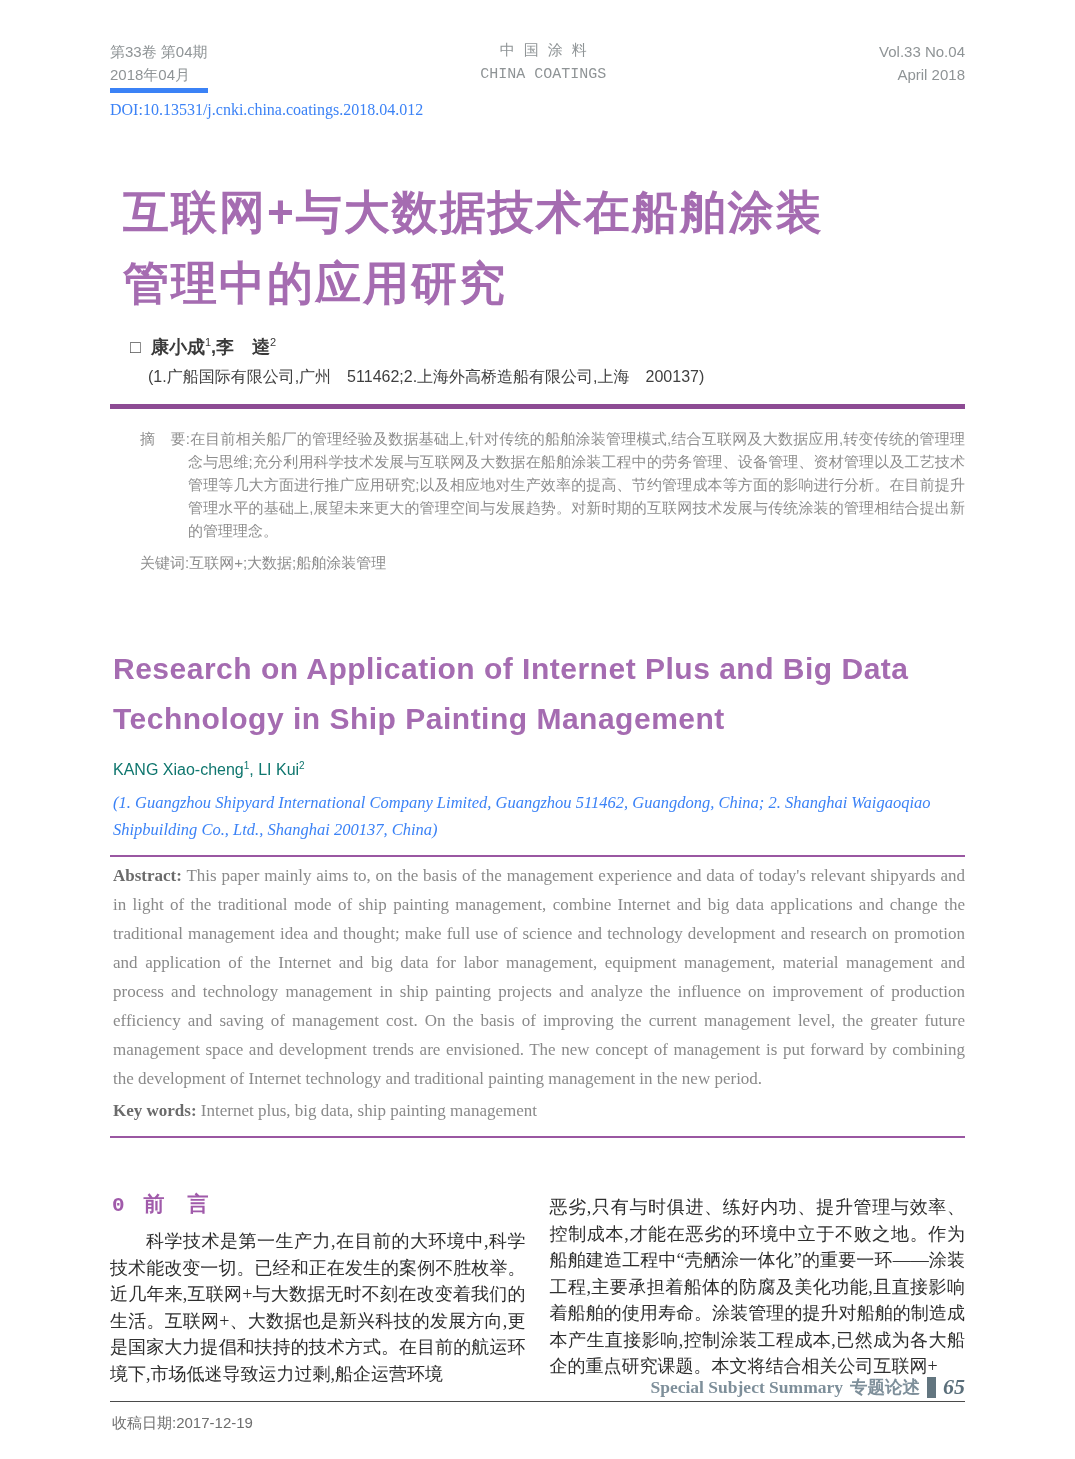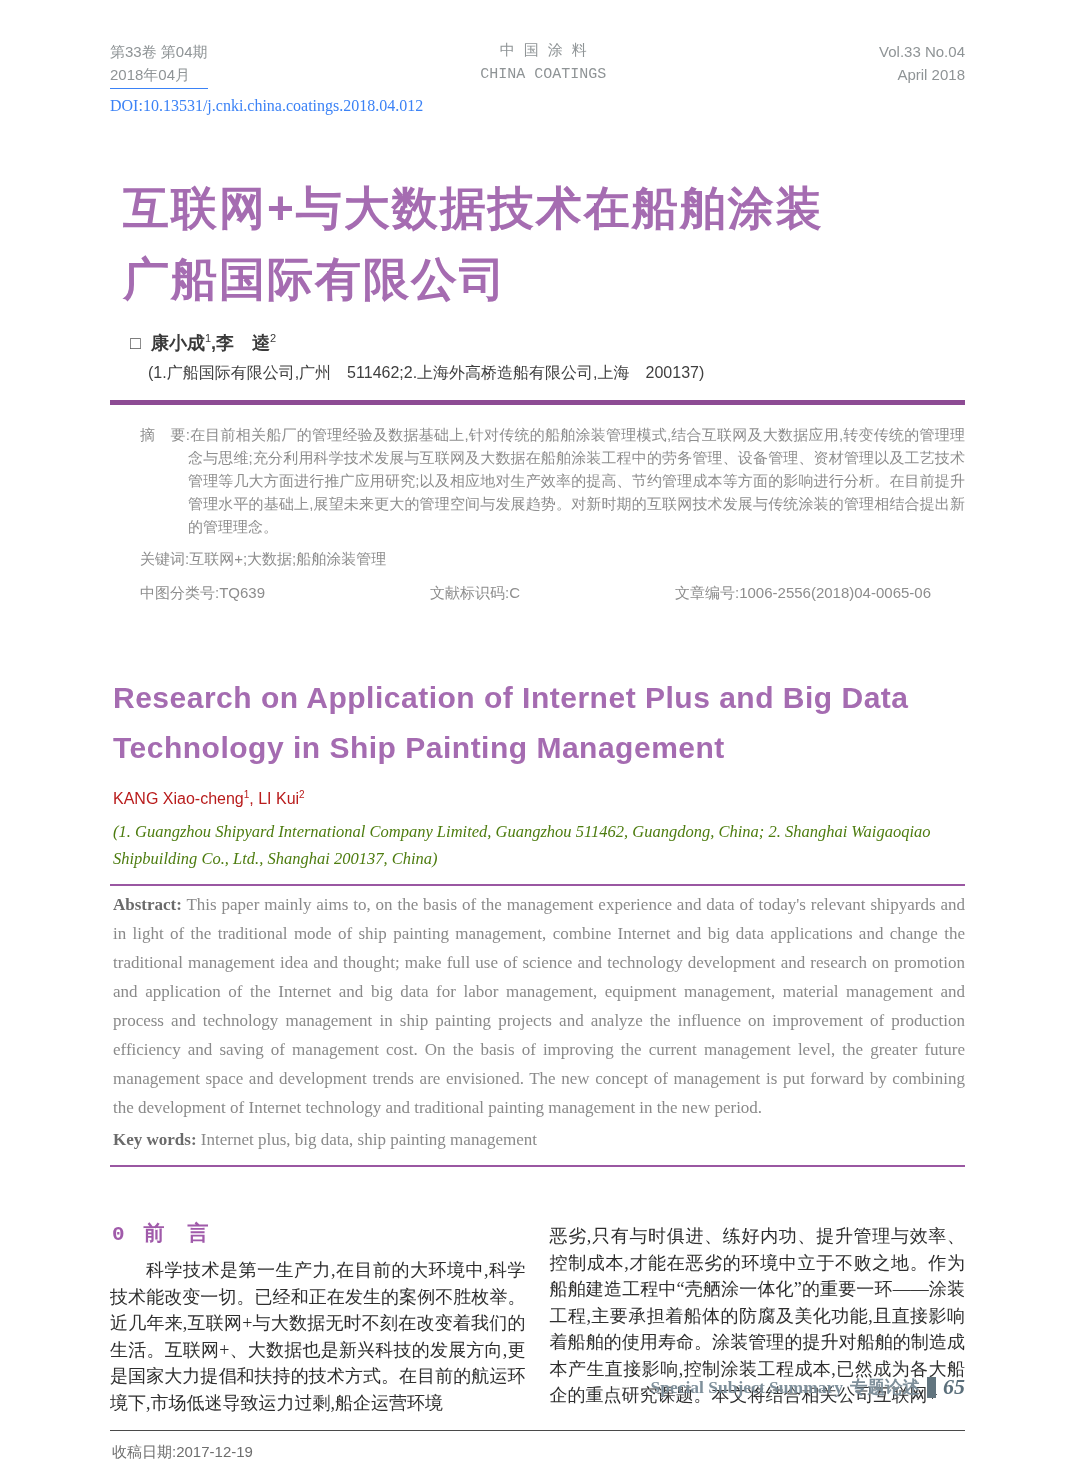--- a/index.html
+++ b/index.html
@@ -17,21 +17,21 @@
   
   .jheader {
     display: flex;
     justify-content: space-between;
     align-items: flex-start;
     margin: 40px 110px 0 110px;
     color: #8f9496;
     font-size: 15px;
     line-height: 23px;
   }
-  .jheader .left { border-bottom: 1px solid #3b82f6; padding-bottom: 2px; }
+  .jheader .left { border-bottom: 5px solid #3b82f6; padding-bottom: 2px; }
   .jheader .center { text-align: center; font-family: Liberation Mono, monospace; }
   .jheader .right { text-align: right; }
   .doi {
     margin: 8px 110px 0 110px;
     color: #3b82f6;
     font-family: "Liberation Serif", serif;
     font-size: 16px;
   }
   
   .title-zh {
@@ -85,30 +85,30 @@
     color: #a56cb1;
     font-size: 30px;
     font-weight: bold;
     line-height: 50px;
     letter-spacing: 0.5px;
     font-family: "Liberation Sans", sans-serif;
   }
   .authors-en {
     margin: 16px 110px 0 113px;
     font-size: 16px;
-    color: #b91c1c;
+    color: #0f766e;
   }
   .authors-en sup { font-size: 10px; }
   .affil-en {
     margin: 10px 110px 0 113px;
     font-family: "Liberation Serif", serif;
     font-style: italic;
     font-size: 16.5px;
     line-height: 27px;
-    color: #4d7c0f;
+    color: #3b82f6;
   }
   .rule-thin {
     margin: 12px 110px 0 110px;
     height: 2px;
     background: #9a57a2;
   }
   .abs-en {
     margin: 4px 110px 0 113px;
     font-family: "Liberation Serif", serif;
     font-size: 17px;
@@ -202,38 +202,33 @@
     </div>
     <div class="right">
       <div>Vol.33 No.04</div>
       <div>April 2018</div>
     </div>
   </div>
   <div class="doi">DOI:10.13531/j.cnki.china.coatings.2018.04.012</div>
 
   <div class="title-zh">
     <div>互联网+与大数据技术在船舶涂装</div>
-    <div>广船国际有限公司</div>
+    <div>管理中的应用研究</div>
   </div>
 
   <div class="authors-zh">
     <span class="marker">□</span><span>康小成</span><sup>1</sup><span>,李　逵</span><sup>2</sup>
   </div>
   <div class="affil-zh">(1.广船国际有限公司,广州　511462;2.上海外高桥造船有限公司,上海　200137)</div>
 
   <div class="rule-thick"></div>
 
   <div class="abs-zh">
     <p class="hang"><span>摘　要:</span><span>在目前相关船厂的管理经验及数据基础上,针对传统的船舶涂装管理模式,结合互联网及大数据应用,转变传统的管理理念与思维;充分利用科学技术发展与互联网及大数据在船舶涂装工程中的劳务管理、设备管理、资材管理以及工艺技术管理等几大方面进行推广应用研究;以及相应地对生产效率的提高、节约管理成本等方面的影响进行分析。在目前提升管理水平的基础上,展望未来更大的管理空间与发展趋势。对新时期的互联网技术发展与传统涂装的管理相结合提出新的管理理念。</span></p>
     <p class="kw-zh"><span>关键词:</span><span>互联网+;大数据;船舶涂装管理</span></p>
-  </div>
-  <div class="class-row">
-    <span class="c1"><span>中图分类号:</span><span>TQ639</span></span>
-    <span class="c2"><span>文献标识码:</span><span>C</span></span>
-    <span class="c3"><span>文章编号:</span><span>1006-2556(2018)04-0065-06</span></span>
   </div>
 
   <div class="title-en">
     <div>Research on Application of Internet Plus and Big Data</div>
     <div>Technology in Ship Painting Management</div>
   </div>
   <div class="authors-en">
     <span>KANG Xiao-cheng</span><sup>1</sup><span>, LI Kui</span><sup>2</sup>
   </div>
   <div class="affil-en">(1. Guangzhou Shipyard International Company Limited, Guangzhou 511462, Guangdong, China; 2. Shanghai Waigaoqiao Shipbuilding Co., Ltd., Shanghai 200137, China)</div>

